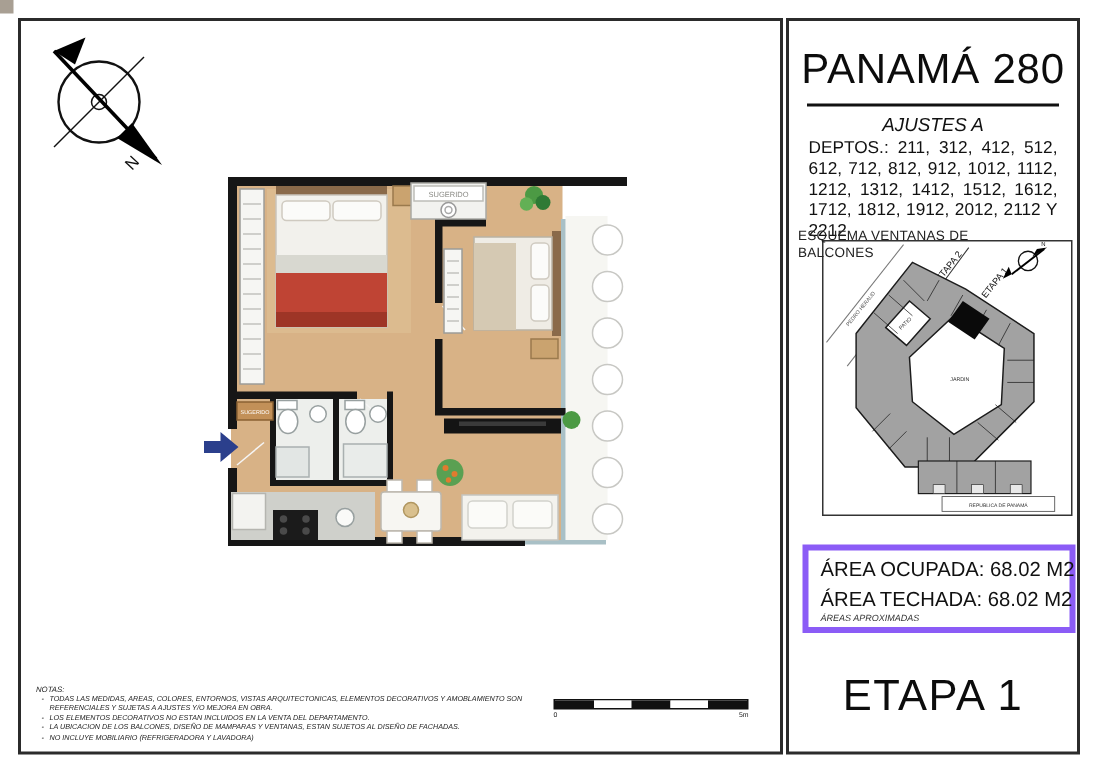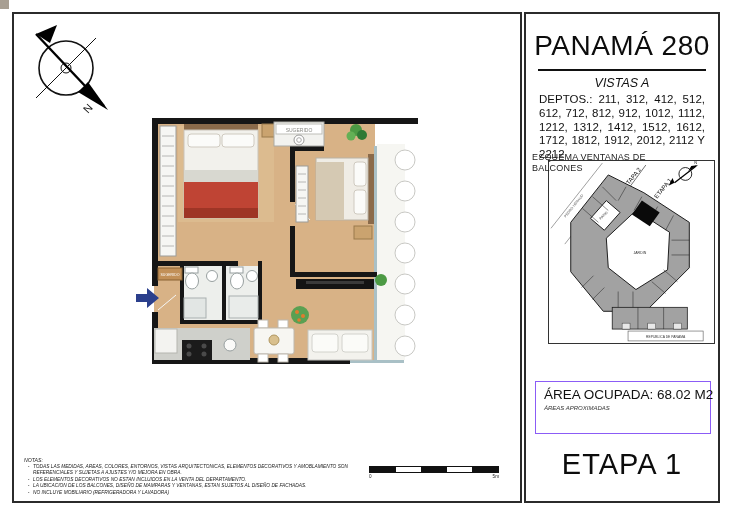--- a/index.html
+++ b/index.html
@@ -9,21 +9,21 @@
   .sheet-right{position:absolute;left:524px;top:12px;width:192px;height:487px;border:2px solid #2b2b2b;background:#fff;}
   .compass-main{position:absolute;left:6px;top:8px;}
   .plan-svg{position:absolute;left:120px;top:104px;}
   
   .project-title{margin-top:16px;text-align:center;font-size:28px;letter-spacing:.5px;color:#0c0c0c;white-space:nowrap;}
   .title-rule{height:0;border-top:2px solid #111;margin:7px 12px 5px 12px;}
   .block-name{text-align:center;font-style:italic;font-size:12.5px;margin-top:3px;}
   .deptos{font-size:11.5px;line-height:1.2;margin:3px 13px 0 13px;text-align:justify;text-align-last:left;}
   .esquema-box{position:absolute;left:22px;top:146px;width:165px;height:182px;border:1px solid #333;}
   .esquema-title{position:absolute;left:6px;top:138px;font-size:9px;line-height:1.25;letter-spacing:.2px;color:#222;}
-  .area-box{position:absolute;left:9px;top:367px;width:174px;height:51px;border:1px solid #8b5cf6;padding:0;}
+  .area-box{position:absolute;left:9px;top:349px;width:174px;height:51px;border:4px solid #8b5cf6;padding:0;}
   .area-line{font-size:13.5px;margin:5px 0 0 8px;white-space:nowrap;}
   .area-disclaimer{font-size:6px;font-style:italic;margin:3px 0 0 8px;color:#333;}
   .etapa-big{position:absolute;left:0;top:434px;width:100%;text-align:center;font-size:29px;letter-spacing:1px;color:#0c0c0c;}
   
   .notes{position:absolute;left:10px;top:443px;width:336px;font-style:italic;color:#222;}
   .notes-heading{font-size:5.2px;margin-bottom:1px;}
   .note-row{display:flex;font-size:4.8px;line-height:1.35;}
   .note-dash{width:9px;text-align:center;flex:0 0 9px;}
   .note-text{flex:1;}
   
@@ -222,21 +222,21 @@
     <div class="scalebar-labels">
       <span>0</span>
       <span>5m</span>
     </div>
   </div>
 </div>
 
 <div class="sheet-right">
   <div class="project-title">PANAMÁ 280</div>
   <div class="title-rule"></div>
-  <div class="block-name">VISTAS A</div>
+  <div class="block-name">AJUSTES A</div>
   <div class="deptos">DEPTOS.: 211, 312, 412, 512, 612, 712, 812, 912, 1012, 1112, 1212, 1312, 1412, 1512, 1612, 1712, 1812, 1912, 2012, 2112 Y 2212</div>
 
   <div class="esquema-box">
     <svg width="165" height="182" viewBox="0 0 167 184">
 
       <g stroke="#777" stroke-width="0.7">
         <line x1="2" y1="68" x2="54" y2="2"></line>
         <line x1="16" y1="84" x2="66" y2="20"></line>
       </g>
       <text transform="translate(26 46) rotate(-51)" font-size="3.6" fill="#555" text-anchor="middle">PEDRO HERAUD</text>
@@ -282,17 +282,21 @@
   <div class="esquema-title">
     <div>ESQUEMA VENTANAS DE</div>
     <div>BALCONES</div>
   </div>
 
   <div class="area-box">
     <div class="area-line">
       <span>ÁREA OCUPADA:</span>
       <span>68.02 M2</span>
     </div>
+    <div class="area-line">
+      <span>ÁREA TECHADA:</span>
+      <span>68.02 M2</span>
+    </div>
     <div class="area-disclaimer">ÁREAS APROXIMADAS</div>
   </div>
 
   <div class="etapa-big">ETAPA 1</div>
 </div>
 
 </body></html>

